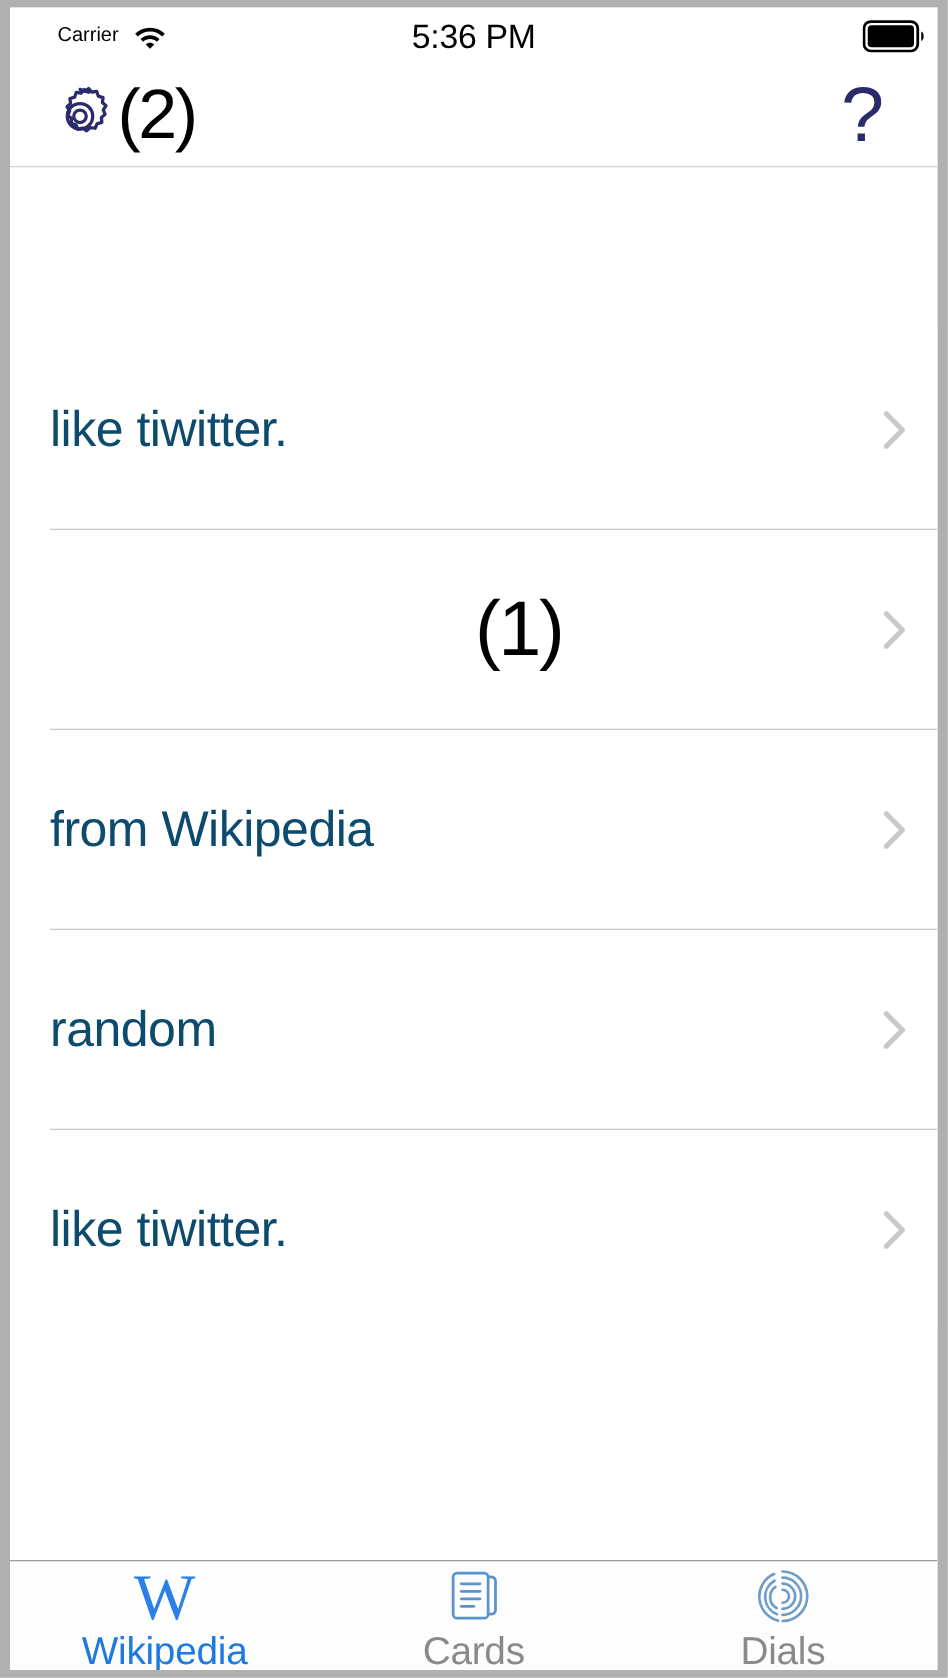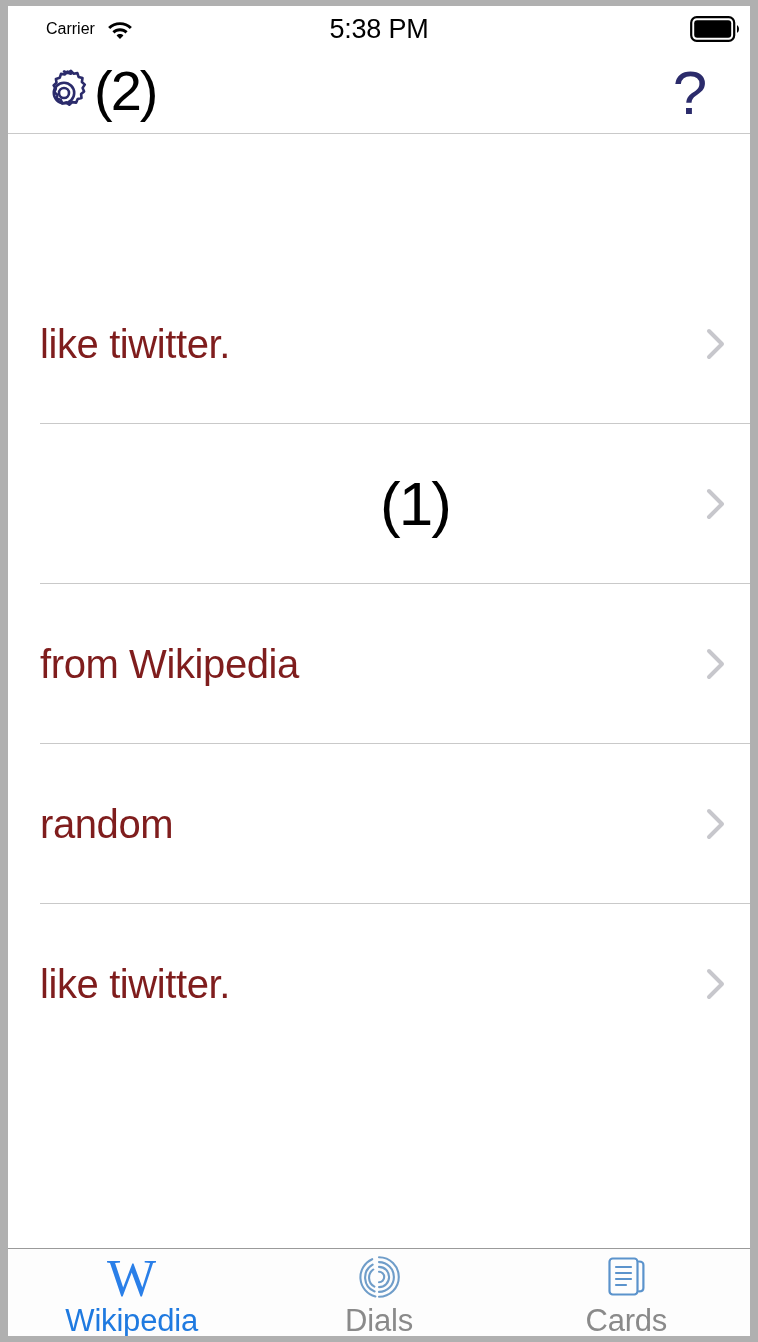--- a/index.html
+++ b/index.html
@@ -85,21 +85,21 @@
     position:relative;
     height:160px;
     display:flex;
     align-items:center;
     background:#ffffff;
   }
   .row-label {
     position:absolute;
     left:32px;
     font-size:40px;
-    color:#7f1d1d;
+    color:#0c4a6e;
     letter-spacing:-0.4px;
     white-space:nowrap;
   }
   .row-annotation {
     position:absolute;
     left:372px;
     font-size:62px;
     color:#000;
     letter-spacing:-2px;
     line-height:1;
@@ -164,21 +164,21 @@
       <span>Carrier</span>
       <span>
         <svg class="wifi-icon" viewBox="0 0 28 22">
           <path d="M14 4.2c4.6 0 8.8 1.8 11.9 4.7l-2.1 2.2C21.2 8.6 17.8 7.1 14 7.1S6.8 8.6 4.2 11.1L2.1 8.9C5.2 6 9.4 4.2 14 4.2z" fill="#000"></path>
           <path d="M14 10.2c2.9 0 5.6 1.1 7.6 3l-2.1 2.2c-1.5-1.4-3.4-2.2-5.5-2.2s-4 .8-5.5 2.2l-2.1-2.2c2-1.9 4.7-3 7.6-3z" fill="#000"></path>
           <path d="M14 16.1c1.3 0 2.5.5 3.4 1.4L14 21l-3.4-3.5c.9-.9 2.1-1.4 3.4-1.4z" fill="#000"></path>
         </svg>
       </span>
     </div>
 
-    <div id="status-time">5:38 PM</div>
+    <div id="status-time">5:36 PM</div>
 
     <div id="status-right">
       <span>
         <svg class="battery-icon" viewBox="0 0 52 26">
           <rect x="1.2" y="1.2" width="43" height="23.6" rx="5.5" ry="5.5" fill="none" stroke="#000" stroke-width="2.2"></rect>
           <rect x="4.2" y="4.2" width="37" height="17.6" rx="3" ry="3" fill="#000"></rect>
           <path d="M47 9.2c2.6 1 2.6 6.6 0 7.6z" fill="#000"></path>
         </svg>
       </span>
     </div>
@@ -266,50 +266,50 @@
 
   </div>
 
   <div id="tab-bar">
 
     <div class="tab-item">
       <span class="tab-icon-box">
         <span class="wiki-w">W</span>
       </span>
       <span class="tab-label active">Wikipedia</span>
+    </div>
+
+    <div class="tab-item">
+      <span class="tab-icon-box">
+        <svg width="44" height="46" viewBox="0 0 44 46">
+          <g fill="none" stroke="#5b93cc" stroke-width="2.2" stroke-linecap="round" stroke-linejoin="round">
+            <path d="M35 7.5c2.6 0 4.4 1 4.4 3.4v23c0 2.4-1.8 3.4-4.4 3.4"></path>
+            <rect x="5.5" y="4.5" width="28" height="36" rx="3.2" ry="3.2"></rect>
+            <line x1="12" y1="13" x2="27" y2="13"></line>
+            <line x1="12" y1="19" x2="27" y2="19"></line>
+            <line x1="12" y1="25" x2="27" y2="25"></line>
+            <line x1="12" y1="31" x2="22" y2="31"></line>
+          </g>
+        </svg>
+      </span>
+      <span class="tab-label inactive">Cards</span>
     </div>
 
     <div class="tab-item">
       <span class="tab-icon-box">
         <svg width="46" height="46" viewBox="0 0 46 46">
           <g fill="none" stroke="#6f9dc9" stroke-width="2.1" stroke-linecap="round">
             <path d="M23 3.2a19.8 19.8 0 0 1 0 39.6"></path>
             <path d="M23 8.1a14.9 14.9 0 0 1 0 29.8"></path>
             <path d="M23 12.9a10.1 10.1 0 0 1 0 20.2"></path>
             <path d="M23 17.8a5.2 5.2 0 0 1 0 10.4"></path>
             <path d="M19.4 42.5A19.8 19.8 0 0 1 16.2 5.2"></path>
             <path d="M18.6 37.4A14.9 14.9 0 0 1 16.6 10.6"></path>
             <path d="M18.4 32.6A10.1 10.1 0 0 1 17.3 15.5"></path>
           </g>
         </svg>
       </span>
       <span class="tab-label inactive">Dials</span>
     </div>
 
-    <div class="tab-item">
-      <span class="tab-icon-box">
-        <svg width="44" height="46" viewBox="0 0 44 46">
-          <g fill="none" stroke="#5b93cc" stroke-width="2.2" stroke-linecap="round" stroke-linejoin="round">
-            <path d="M35 7.5c2.6 0 4.4 1 4.4 3.4v23c0 2.4-1.8 3.4-4.4 3.4"></path>
-            <rect x="5.5" y="4.5" width="28" height="36" rx="3.2" ry="3.2"></rect>
-            <line x1="12" y1="13" x2="27" y2="13"></line>
-            <line x1="12" y1="19" x2="27" y2="19"></line>
-            <line x1="12" y1="25" x2="27" y2="25"></line>
-            <line x1="12" y1="31" x2="22" y2="31"></line>
-          </g>
-        </svg>
-      </span>
-      <span class="tab-label inactive">Cards</span>
-    </div>
-
   </div>
 
 </div>
 
 </body></html>

